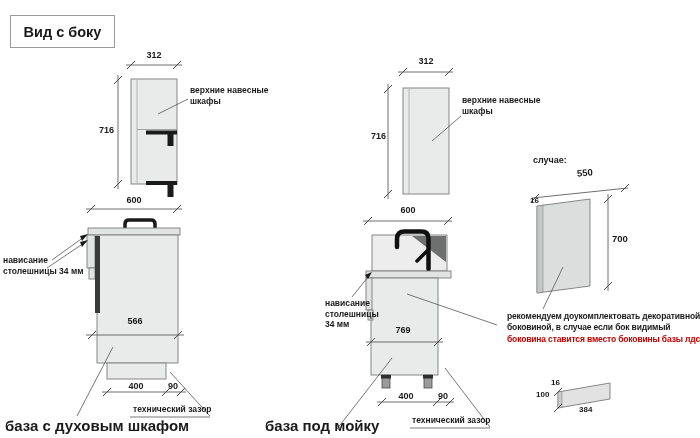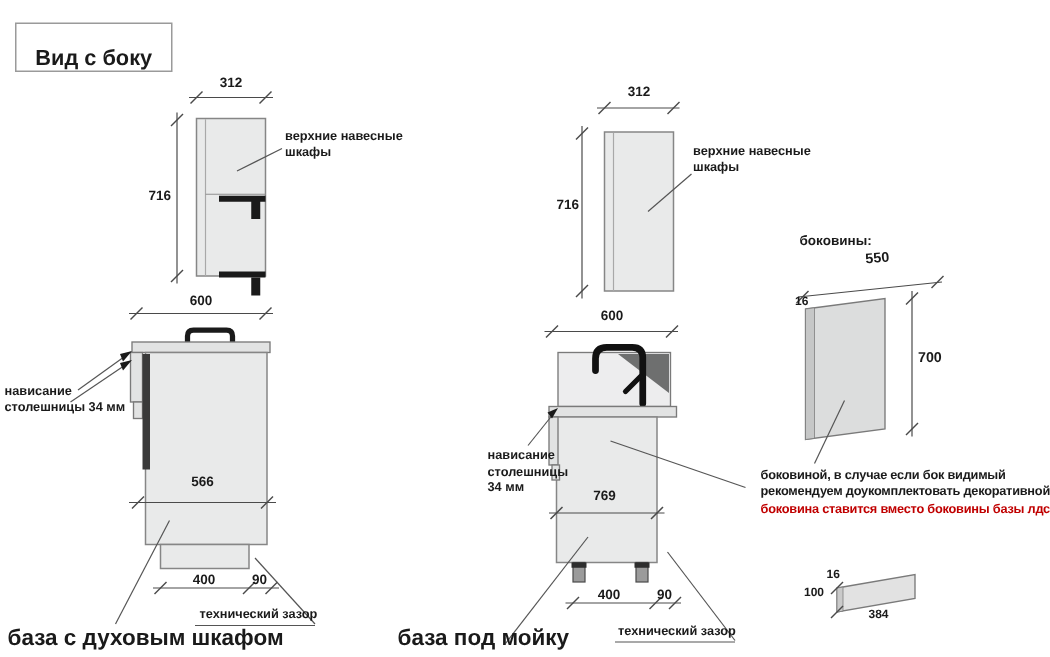--- a/index.html
+++ b/index.html
@@ -10,21 +10,21 @@
   .dim{font-size:9px}
   .dim-c{transform:translateX(-50%)}
   .dim-r{text-align:right}
   .lbl{font-size:8.5px;line-height:10.5px;white-space:pre-line}
   .cap{font-size:15px}
   .small{font-size:8px}
   .note{position:absolute;left:507px;top:311px;width:193px}
   .note div{font-size:8.5px;font-weight:bold;line-height:11.4px;letter-spacing:-0.15px;white-space:nowrap}
   .red{color:#c00000}
   .title-box{position:absolute;left:10px;top:15px;width:105px;height:33px;border:1px solid #9a9a9a;
-             display:flex;align-items:flex-end;justify-content:center;font-size:14.5px;font-weight:bold;background:#fff}
+             display:flex;align-items:center;justify-content:center;font-size:14.5px;font-weight:bold;background:#fff}
   .rot550{transform:rotate(-5deg)}
   
   .dl{stroke:#4a4a4a;stroke-width:0.8;fill:none}
   .tick{stroke:#4a4a4a;stroke-width:1}
   .ldr{stroke:#555;stroke-width:0.8;fill:none}
   .cab{fill:#e9eaea;stroke:#868686;stroke-width:1}
   .ct{fill:#e2e3e3;stroke:#7a7a7a;stroke-width:0.9}
   .edge{stroke:#a8a8a8;stroke-width:0.8}
   .hw{fill:#1a1a1a}
   .arr{fill:#1a1a1a}
@@ -219,26 +219,26 @@
 <div class="t dim dim-c" style="left:408px;top:205px">600</div>
 <div class="t lbl" style="left:325px;top:298px">нависание
 столешницы
 34 мм</div>
 <div class="t dim dim-c" style="left:403px;top:325px">769</div>
 <div class="t dim dim-c" style="left:406px;top:391px">400</div>
 <div class="t dim dim-c" style="left:443px;top:391px">90</div>
 <div class="t lbl" style="left:412px;top:415px">технический зазор</div>
 <div class="t cap" style="left:265px;top:417px">база под мойку</div>
 
-<div class="t" style="left:533px;top:155px;font-size:9px">боковины:</div>
+<div class="t" style="left:533px;top:155px;font-size:9px">случае:</div>
 <div class="t rot550" style="left:577px;top:167px;font-size:9.5px">550</div>
 <div class="t small" style="left:530px;top:196px">16</div>
 <div class="t" style="left:612px;top:233px;font-size:9.5px">700</div>
 
 <div class="note">
+  <div>рекомендуем доукомплектовать декоративной</div>
   <div>боковиной, в случае если бок видимый</div>
-  <div>рекомендуем доукомплектовать декоративной</div>
   <div class="red">боковина ставится вместо боковины базы лдсп</div>
 </div>
 
 <div class="t small" style="left:551px;top:378px">16</div>
 <div class="t small" style="left:536px;top:390px">100</div>
 <div class="t small" style="left:579px;top:405px">384</div>
 
 </body></html>

